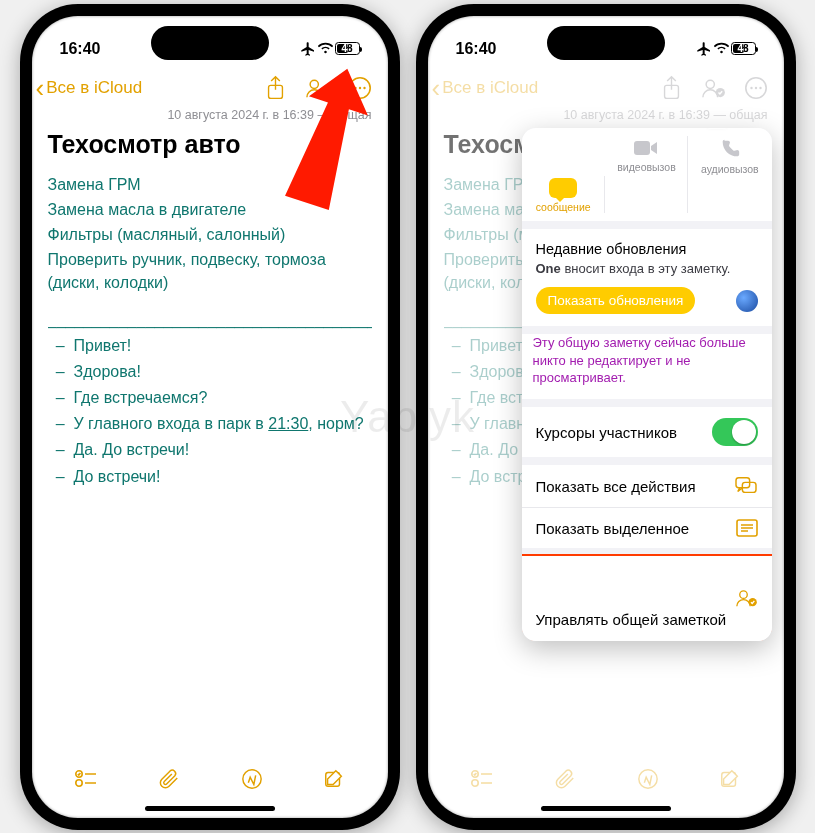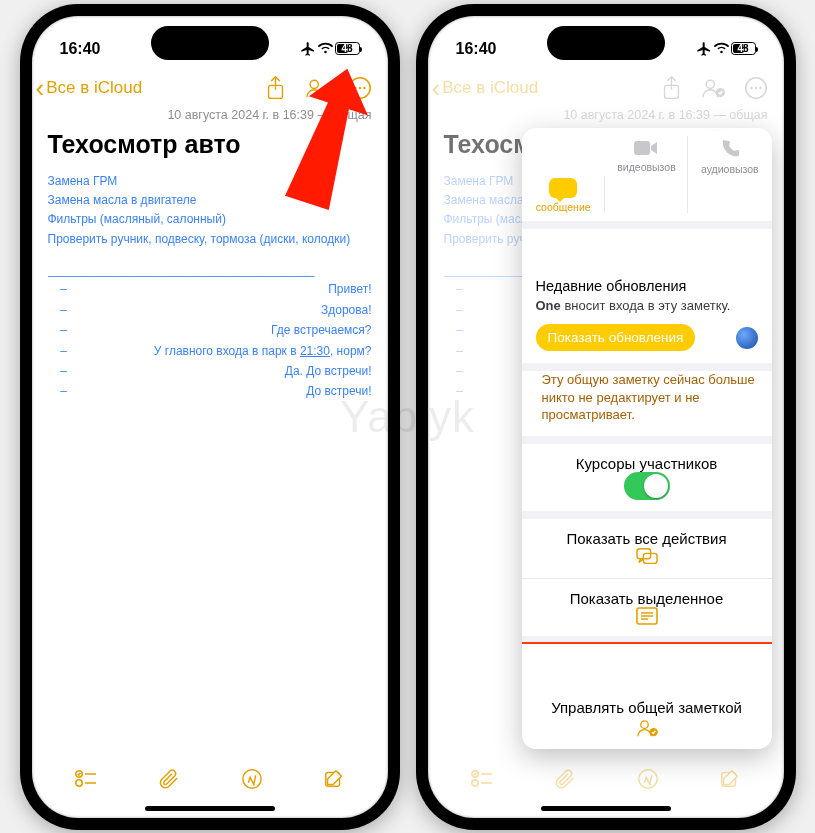--- a/index.html
+++ b/index.html
@@ -67,25 +67,25 @@
     padding: 0 10px 0 4px;
   }
   .back-btn { display: flex; align-items: center; color: #e2a100; font-size: 17px; gap: 2px; }
   .back-chevron { font-size: 26px; line-height: 1; font-weight: 300; }
   .nav-icons { display: flex; align-items: center; gap: 18px; color: #e2a100; padding-right: 6px;}
   .nav-icons svg { display: block; }
   .nav-icons .icon-btn { display: flex; }
 
   .meta-line { text-align: right; color: #8e8e93; font-size: 12.5px; padding: 0 16px 4px 16px;}
   .note-title { font-size: 25px; font-weight: 700; padding: 4px 16px 14px 16px; }
-  .note-body { padding: 0 16px; font-size: 12px; line-height: 1.45; color: #3b82f6; }
+  .note-body { padding: 0 16px; font-size: 16px; line-height: 1.45; color: #0f766e; }
   .note-body p { margin-bottom: 2px; }
   .divider-line { margin: 14px 0 14px 0; letter-spacing: 0; overflow: hidden; white-space: nowrap;}
   .chat-list { padding-left: 26px; }
-  .chat-list li { list-style: "–  "; margin-bottom: 3px; text-align: right; }
+  .chat-list li { list-style: "–  "; margin-bottom: 3px; }
   .underline-time { text-decoration: underline; }
 
   .toolbar {
     margin-top: auto; height: 48px; display: flex; justify-content: space-around;
     align-items: center; color: #e2a100; padding: 0 12px 2px 12px;
   }
   .home-indicator {
     width: 130px; height: 5px; background: #000; border-radius: 3px;
     margin: 0 auto 7px auto;
   }
@@ -120,31 +120,31 @@
   .pop-action { flex:1; text-align:center; padding: 10px 2px 8px 2px; font-size: 10.5px; color:#8e8e93; position:relative;}
   .pop-action:not(:last-child)::after{content:"";position:absolute;right:0;top:8px;bottom:8px;width:1px;background:#e8e8ec;}
   .pop-action.active { color: #e2a100; margin-top: 40px; }
   .pop-action .bubble { width: 28px; height: 20px; margin: 0 auto 3px auto; border-radius: 6px; position: relative;}
   .pop-action.active .bubble { background: #ffcc00; }
   .pop-action.active .bubble::after{content:"";position:absolute;bottom:-4px;left:6px;width:0;height:0;
     border-left:5px solid transparent;border-right:5px solid transparent;border-top:5px solid #ffcc00;}
   .pop-action svg { display:block; margin: 0 auto 3px auto; }
 
   .pop-updates { padding: 12px 14px 12px 14px; }
-  .pop-updates .hdr { font-weight: 400; color:#000; font-size: 14.5px; margin-bottom: 4px; margin-top: 37px;}
+  .pop-updates .hdr { font-weight: 400; color:#000; font-size: 14.5px; margin-bottom: 4px;}
   .pop-updates .sub { font-size: 13px; color: #3c3c43; line-height: 1.3;}
   .pop-updates .sub b { font-weight: 600; }
   .pop-updates .row-bottom { display:flex; align-items:center; justify-content:space-between; margin-top:10px;}
   .pill-btn { background: #ffcc00; color: #fff; border-radius: 15px; padding: 6px 12px; font-size: 13.5px; font-weight: 500;}
   .avatar-dot { width:22px;height:22px;border-radius:50%;
     background: radial-gradient(circle at 35% 35%, #6aa9ff, #1a4aa0);
   }
   .pop-participants-hdr { font-size: 11.5px; color:#8e8e93; padding: 12px 14px 6px 14px; letter-spacing: 0.3px;}
-  .pop-participants-txt { font-size: 13px; color:#a16207; padding: 0 14px 12px 20px; line-height:1.35;}
-  .pop-row { display:flex; align-items:center; justify-content:space-between; padding: 11px 14px; background:#fff;flex-direction:column;}
+  .pop-participants-txt { font-size: 13px; color:#a21caf; padding: 0 14px 12px 11px; line-height:1.35;}
+  .pop-row { display:flex; align-items:center; justify-content:space-between; padding: 11px 14px; background:#fff;}
   .pop-row + .pop-row { border-top: 0.5px solid #e8e8ec; }
   .pop-row .label { color:#000; font-size: 15px;}
   .toggle { width: 46px; height: 28px; background: #34c759; border-radius: 14px; position: relative;}
   .toggle::after{content:"";position:absolute;right:2px;top:2px;width:24px;height:24px;background:#fff;border-radius:50%;box-shadow:0 1px 2px rgba(0,0,0,0.3);}
   .icon-slot svg { display:block; }
   .pop-row.multiline .label { line-height: 1.25; margin-top: 44px; }
   .highlight-row { border: 2px solid #ff3b00; border-radius: 0 0 14px 14px; margin: -2px; position: relative; z-index:2;}
 
   .watermark {
     position: absolute; top: 50%; left: 50%; transform: translate(-50%,-50%);

